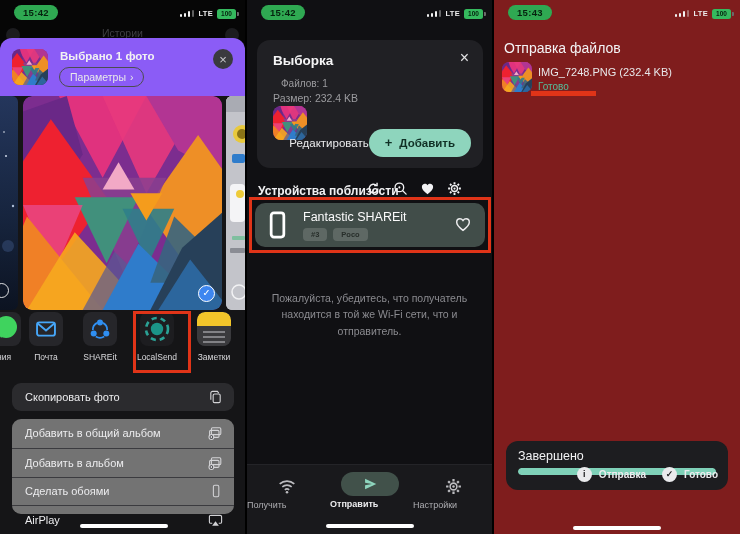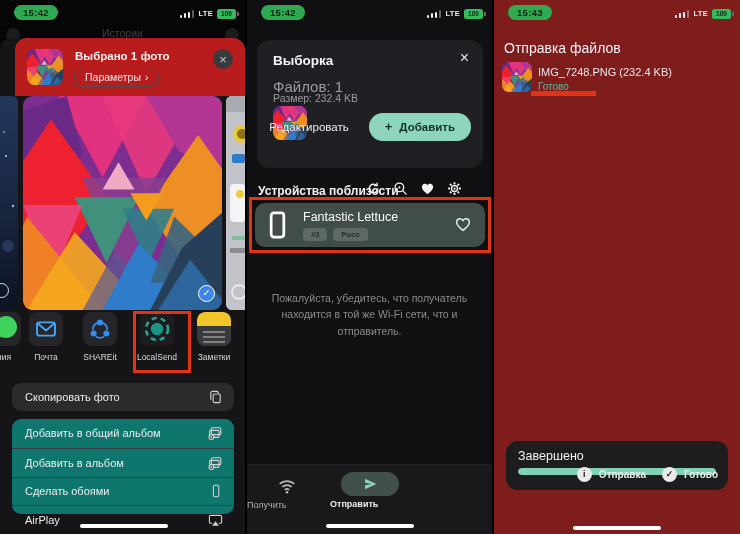--- a/index.html
+++ b/index.html
@@ -7,42 +7,42 @@
   #screen { position:relative; width:740px; height:534px; background:#000; overflow:hidden; }
   .panel { position:absolute; top:0; height:534px; overflow:hidden; }
   #p-left  { left:0;   width:246px; background:#060606; border-right:1px solid #000; }
   #p-mid   { left:247px; width:246px; background:#101013; border-right:1px solid #000; }
   #p-right { left:494px; width:246px; background:#7f1d1d; }
 
   
   .statusbar { position:absolute; top:4px; left:0; right:0; height:18px; z-index:5;padding-left:11px; }
   .time-pill { position:absolute; left:14px; top:1px; background:#2fa952; color:#06230f;
                font-size:9.5px; font-weight:bold; padding:2px 9px; border-radius:9px; letter-spacing:.3px; }
-  .sb-right { position:absolute; right:9px; top:5px; display:flex; align-items:center; gap:4px; }
+  .sb-right { position:absolute; right:9px; top:5px; display:flex; align-items:flex-start; gap:4px; }
   .sig { display:flex; align-items:flex-end; gap:1.5px; height:8px; }
   .sig span { width:2.5px; background:#f2f2f2; border-radius:1px; display:block; }
   .sig .b1{height:3px}.sig .b2{height:4.5px}.sig .b3{height:6px}.sig .b4{height:7.5px;opacity:.38}
   .lte { font-size:7.5px; color:#ededed; font-weight:bold; letter-spacing:.3px; }
   .batt { position:relative; width:19px; height:9.5px; background:#35b95e; border-radius:2.5px;
           color:#06230f; font-size:6.5px; font-weight:bold; text-align:center; line-height:9.5px; }
   .batt:after { content:""; position:absolute; right:-2.5px; top:2.8px; width:1.8px; height:4px;
                 background:#6a6a6a; border-radius:0 1px 1px 0; }
 
   
   .home-ind { position:absolute; width:88px; height:4px; background:#fff; border-radius:2px; z-index:40; }
   .annot { position:absolute; border:3px solid #e03418; z-index:30; }
   .thumb-svg { display:block; border-radius:8px; overflow:hidden; }
 
   
   .dim-title { position:absolute; top:27px; left:0; right:0; text-align:center;
                color:#3e3e42; font-size:10.5px; }
   .dim-circle { position:absolute; top:28px; width:14px; height:14px; border-radius:50%; background:#1c1c1f; }
   #sheet { position:absolute; top:38px; left:0; right:0; bottom:0; background:#151517;
            border-radius:12px 12px 0 0; }
-  #sheet-header { position:absolute; top:0; left:15px; right:0; height:58px; background:#b91c1c;
+  #sheet-header { position:absolute; top:0; left:0; right:0; height:58px; background:#8b5cf6;
                   border-radius:12px 12px 0 0; }
   .sh-thumb { position:absolute; left:12px; top:11px; }
   .sh-title { position:absolute; left:60px; top:12px; font-size:11.5px; font-weight:bold; color:#f2f2f3; }
   .params-btn { position:absolute; left:59px; top:29px; border:1px solid #4d4d50; border-radius:13px;
                 padding:3px 10px; font-size:10.5px; color:#e9e9ea; display:flex; gap:4px; align-items:center; background:transparent; }
   .sheet-close { position:absolute; right:12px; top:11px; width:20px; height:20px; border-radius:50%;
                  background:#3a3a3e; color:#c9c9cd; font-size:13px; line-height:19px; text-align:center; border:none; }
 
   .carousel { position:absolute; top:58px; left:0; right:0; height:214px; background:#151517; }
   .photo-side-l { position:absolute; left:0; top:0; width:18px; height:214px; border-radius:0 6px 6px 0; overflow:hidden; }
@@ -56,35 +56,35 @@
 
   .apps-row { position:absolute; top:274px; left:0; right:0; height:62px; }
   .app-item { position:absolute; top:0; width:34px; }
   .app-tile { width:34px; height:34px; border-radius:8px; background:#26262a; position:relative; overflow:hidden;
               display:flex; align-items:center; justify-content:center; }
   .app-label { position:absolute; top:40px; left:-23px; width:80px; text-align:center;
                font-size:8.5px; color:#d9d9dc; white-space:nowrap; }
 
   .act-row1 { position:absolute; left:12px; top:345px; width:222px; height:28px; background:#2b2b2e;
               border-radius:9px; }
-  .act-group { position:absolute; left:12px; top:381px; width:222px; height:95px; background:#0f766e;
+  .act-group { position:absolute; left:12px; top:381px; width:222px; height:95px; background:#737373;
                border-radius:9px; }
   .act-row { position:relative; height:28.75px; }
   .act-row + .act-row { border-top:1px solid #3b3b3f; }
   .act-label { position:absolute; left:13px; top:50%; transform:translateY(-50%); font-size:11px; color:#ececee; }
   .act-icon { position:absolute; right:11px; top:50%; transform:translateY(-50%); color:#d3d3d6; display:flex; }
 
   
   .sel-card { position:absolute; left:10px; top:40px; width:226px; height:128px; background:#202024; border-radius:13px; }
   .sel-title { position:absolute; left:16px; top:13px; font-size:13.5px; font-weight:bold; color:#f5f5f6; }
   .sel-close { position:absolute; right:14px; top:9px; background:none; border:none; color:#e3e3e5; font-size:16px; }
-  .sel-meta1 { position:absolute; left:16px; top:38px; font-size:15px; color:#9b9b9f; }
+  .sel-meta1 { position:absolute; left:24px; top:38px; font-size:10px; color:#9b9b9f; }
   .sel-meta2 { position:absolute; left:16px; top:52px; font-size:10.5px; color:#9b9b9f; }
   .sel-thumb { position:absolute; left:16px; top:66px; }
-  .card-actions { position:absolute; right:12px; bottom:27px; display:flex; align-items:center; gap:20px; }
+  .card-actions { position:absolute; right:12px; bottom:11px; display:flex; align-items:center; }
   .edit-btn { background:none; border:none; color:#eaeaec; font-size:11.5px; }
   .add-btn { display:flex; align-items:center; gap:7px; background:#8ed5bd; color:#103126;
              border:none; border-radius:17px; padding:8px 16px; font-size:11.5px; font-weight:bold; }
   .add-plus { font-size:13px; font-weight:bold; line-height:10px; }
 
   .nearby-title { position:absolute; left:11px; top:184px; font-size:12px; font-weight:bold; color:#f1f1f3; }
   .nearby-icons { position:absolute; left:119px; top:181px; display:flex; gap:12px; color:#f2f2f4; }
   .nearby-icons > span { display:flex; }
 
   .dev-card { position:absolute; left:8px; top:203px; width:230px; height:44px; background:#414d49; border-radius:10px; }
@@ -403,21 +403,21 @@
         </svg>
       </span>
     </div>
 
     <div class="dev-card">
       <span class="dev-phone">
         <svg width="19" height="28" viewBox="0 0 18 26" fill="none" stroke="currentColor" stroke-width="2.6">
           <rect x="3" y="1.6" width="12" height="22.8" rx="2.6"></rect>
         </svg>
       </span>
-      <div class="dev-name">Fantastic Lettuce</div>
+      <div class="dev-name">Fantastic SHAREit</div>
       <div class="dev-badges">
         <span class="dev-badge">#3</span>
         <span class="dev-badge">Poco</span>
       </div>
       <span class="dev-heart">
         <svg width="18" height="18" viewBox="0 0 16 16" fill="none" stroke="currentColor" stroke-width="1.3">
           <path d="M8 13.6C4.4 10.9 2.4 8.8 2.4 6.4c0-1.7 1.3-3 2.9-3 1 0 1.9.5 2.7 1.5.8-1 1.7-1.5 2.7-1.5 1.6 0 2.9 1.3 2.9 3 0 2.4-2 4.5-5.6 7.2z"></path>
         </svg>
       </span>
     </div>
@@ -437,20 +437,32 @@
         </div>
         <div class="nav-label">Получить</div>
       </div>
       <div class="nav-item" style="left:83px">
         <div class="nav-pill">
           <svg width="15" height="14" viewBox="0 0 16 16" fill="currentColor">
             <path d="M1.8 14L14.6 8 1.8 2v4.6L9.6 8l-7.8 1.4z"></path>
           </svg>
         </div>
         <div class="nav-label active">Отправить</div>
+      </div>
+      <div class="nav-item" style="left:166px">
+        <div class="nav-icon">
+          <svg width="17" height="17" viewBox="0 0 16 16" stroke="currentColor" fill="none">
+            <circle cx="8" cy="8" r="3.2" stroke-width="1.5"></circle>
+            <g stroke-width="2.1">
+              <path d="M8 1v2.3M8 12.7V15M1 8h2.3M12.7 8H15M3 3l1.6 1.6M11.4 11.4L13 13M13 3l-1.6 1.6M4.6 11.4L3 13"></path>
+            </g>
+            <circle cx="8" cy="8" r="1.2" fill="currentColor" stroke="none"></circle>
+          </svg>
+        </div>
+        <div class="nav-label">Настройки</div>
       </div>
     </div>
     <div class="home-ind" style="left:79px; top:524px;"></div>
   </div>
 
   <div class="panel" id="p-right">
     <div class="statusbar">
       <span class="time-pill">15:43</span>
       <span class="sb-right">
         <span class="sig">

